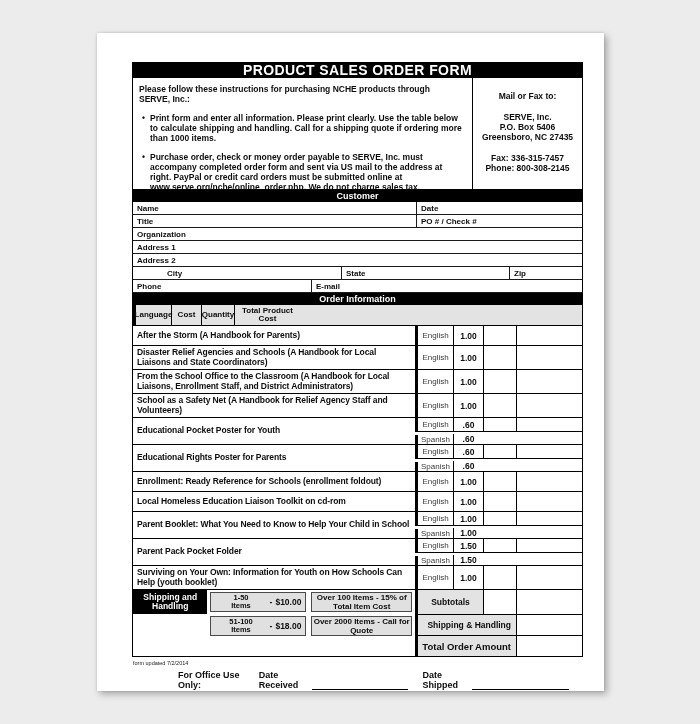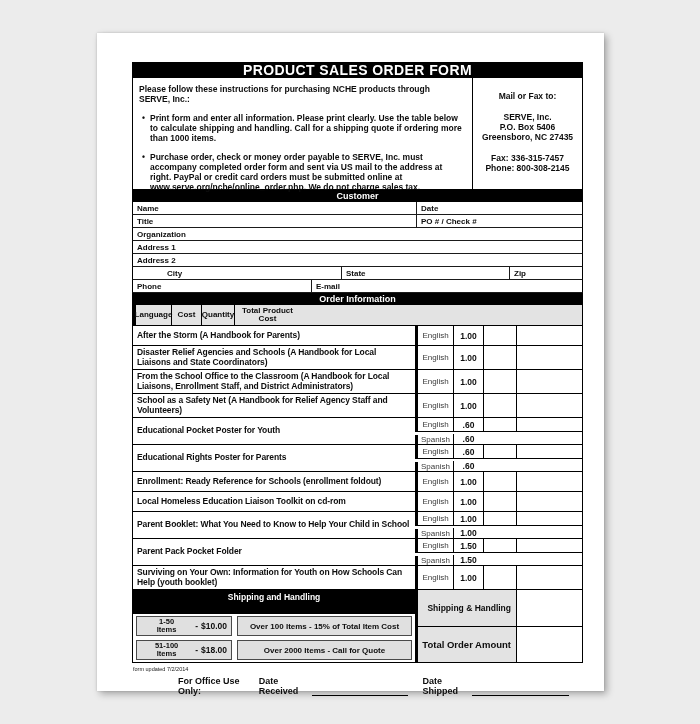--- a/index.html
+++ b/index.html
@@ -51,21 +51,21 @@
            display:flex; align-items:center; justify-content:center; }
   .pcost { width:30px; border-left:1px solid #000; font-size:8.5px; font-weight:bold;
            display:flex; align-items:center; justify-content:center; }
   .pqty  { width:33px; border-left:1px solid #000; }
   .ptot  { flex:1; border-left:1px solid #000; }
   .prow.single .pvar { min-height:19px; }
   .prow.dual   .pvar { min-height:13px; }
 
   
   .ship { display:flex; border:1px solid #000; border-top:none; }
-  .ship-left { flex:1; display:flex; flex-direction:column; }
+  .ship-left { flex:1; display:flex; }
   .ship-head { background:#000; color:#fff; text-align:center; font-weight:bold; height:24px; padding-top:3px; }
   .ship-head .l1 { font-size:8.5px; line-height:9px; }
   .ship-head .l2 { font-size:8px; line-height:9px; }
   .tier-row { display:flex; flex:1; padding:2px 3px; gap:5px; align-items:stretch; }
   .tier-cell { background:#e0e0e0; border:1px solid #4a4a4a; display:flex; align-items:center;justify-content:flex-end; }
   .tier-qty { width:96px; padding:1px 4px; }
   .tier-qty .range { flex:1; text-align:center; font-size:7.5px; line-height:8px; font-weight:bold; }
   .tier-qty .dash { font-size:8.5px; font-weight:bold; padding:0 3px; }
   .tier-qty .price { font-size:8.5px; font-weight:bold; }
   .tier-note { flex:1; justify-content:center; font-size:8px; font-weight:bold; text-align:center; }
@@ -334,20 +334,25 @@
                   <div>Items</div>
                 </div>
                 <span class="dash">-</span>
                 <span class="price">$18.00</span>
               </div>
               <div class="tier-cell tier-note">Over 2000 Items - Call for Quote</div>
             </div>
           </div>
       </div>
       <div class="ship-right">
+        <div class="srow srow-a">
+          <div class="glabel w68">Subtotals</div>
+          <div class="scell qty"></div>
+          <div class="scell val"></div>
+        </div>
         <div class="srow srow-b">
           <div class="glabel w101 sh">Shipping &amp; Handling</div>
           <div class="scell val"></div>
         </div>
         <div class="srow srow-c">
           <div class="glabel w101 toa">Total Order Amount</div>
           <div class="scell val"></div>
         </div>
       </div>
     </div>

